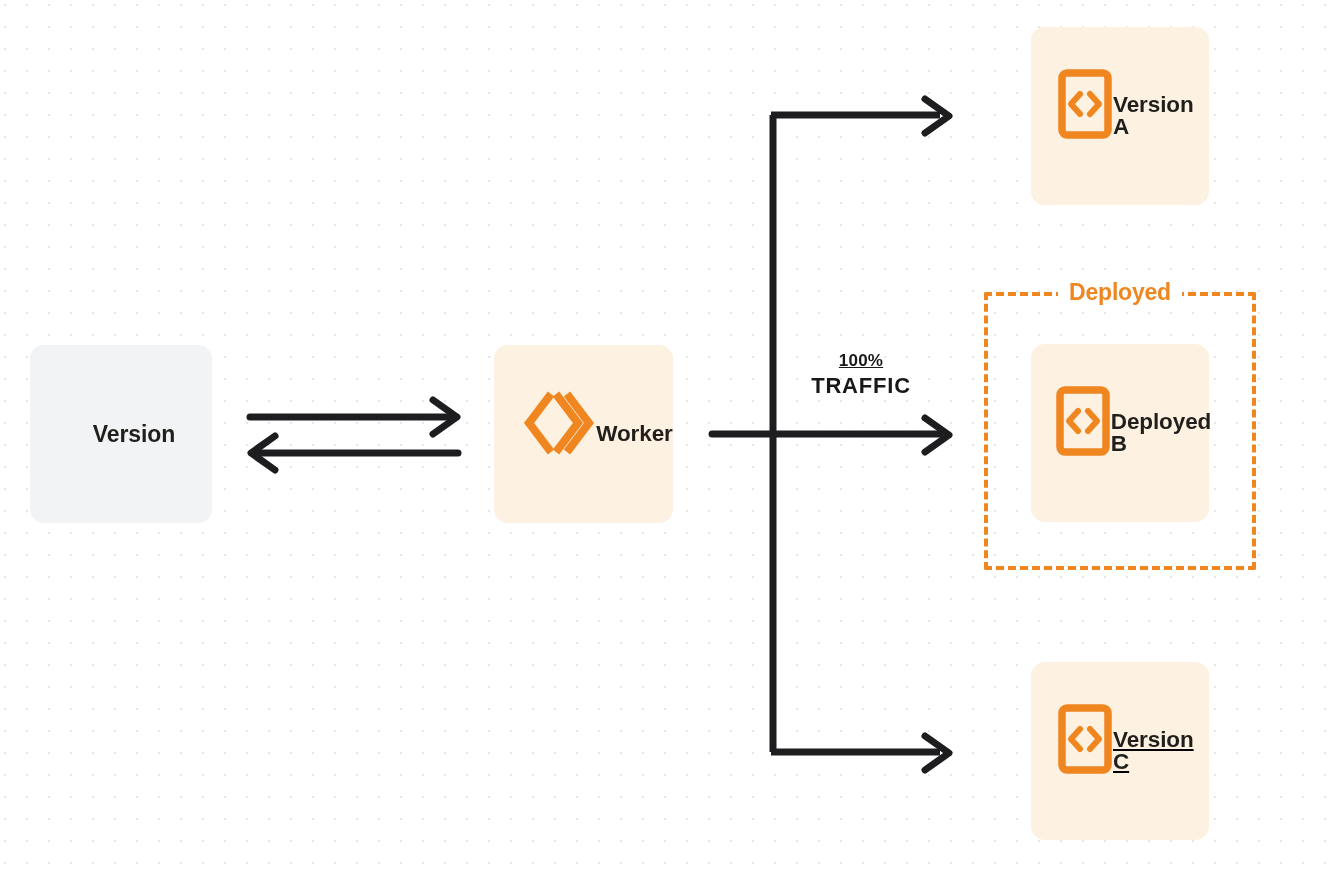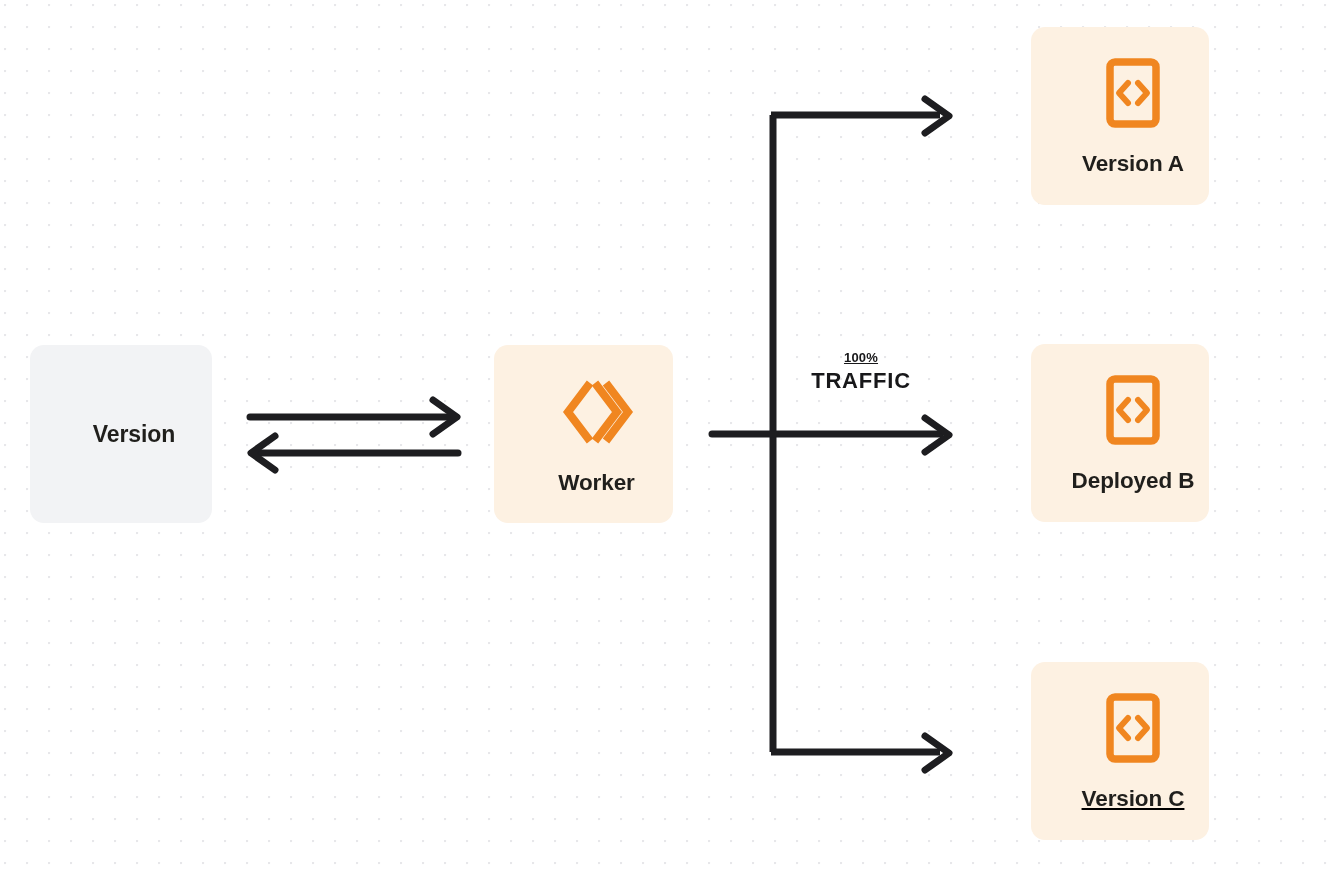--- a/index.html
+++ b/index.html
@@ -23,21 +23,21 @@
     background-size: 22px 22px;
     background-position: 4px 4px;
   }
 
   
   .node {
     position: absolute;
     box-sizing: border-box;
     border-radius: 14px;
     display: flex;
-    flex-direction: column;
+    flex-direction: row;
     align-items: center;
     justify-content: center;
     padding-left: 26px;
   }
 
   .node-client {
     left: 30px;
     top: 345px;
     width: 182px;
     height: 178px;
@@ -123,21 +123,21 @@
     position: absolute;
     left: 790px;
     top: 350px;
     width: 142px;
     text-align: center;
     color: #18181a;
     font-weight: bold;
     line-height: 1.28;
     letter-spacing: 0.2px;
   }
-  .traffic-pct { font-size: 13px; display: block; text-decoration: underline; }
+  .traffic-pct { font-size: 17px; display: block; text-decoration: underline; }
   .traffic-word { font-size: 22px; display: block; letter-spacing: 0.8px; }
 </style>
 </head>
 <body>
 
 <div id="canvas">
 
   <svg id="connectors" viewBox="0 0 1338 878" width="1338" height="878" fill="none" xmlns="http://www.w3.org/2000/svg">
 
     <g>
@@ -208,20 +208,23 @@
     <span class="node-icon">
       <svg width="56" height="72" viewBox="0 0 56 72" xmlns="http://www.w3.org/2000/svg">
         <rect x="5" y="5" width="46" height="62" rx="5" ry="5" stroke="#f08620" stroke-width="7.5" fill="none"></rect>
         <path d="M23 26 L 14 36 L 23 46" stroke="#f08620" stroke-width="6" stroke-linecap="round" stroke-linejoin="round" fill="none"></path>
         <path d="M33 26 L 42 36 L 33 46" stroke="#f08620" stroke-width="6" stroke-linecap="round" stroke-linejoin="round" fill="none"></path>
       </svg>
     </span>
     <span class="node-label">Deployed B</span>
   </div>
 
+  <div class="deployed-group">
+    <span class="deployed-label">Deployed</span>
+  </div>
 
   <div class="node node-version vc">
     <span class="node-icon">
       <svg width="56" height="72" viewBox="0 0 56 72" xmlns="http://www.w3.org/2000/svg">
         <rect x="5" y="5" width="46" height="62" rx="5" ry="5" stroke="#f08620" stroke-width="7.5" fill="none"></rect>
         <path d="M23 26 L 14 36 L 23 46" stroke="#f08620" stroke-width="6" stroke-linecap="round" stroke-linejoin="round" fill="none"></path>
         <path d="M33 26 L 42 36 L 33 46" stroke="#f08620" stroke-width="6" stroke-linecap="round" stroke-linejoin="round" fill="none"></path>
       </svg>
     </span>
     <span class="node-label">Version C</span>

